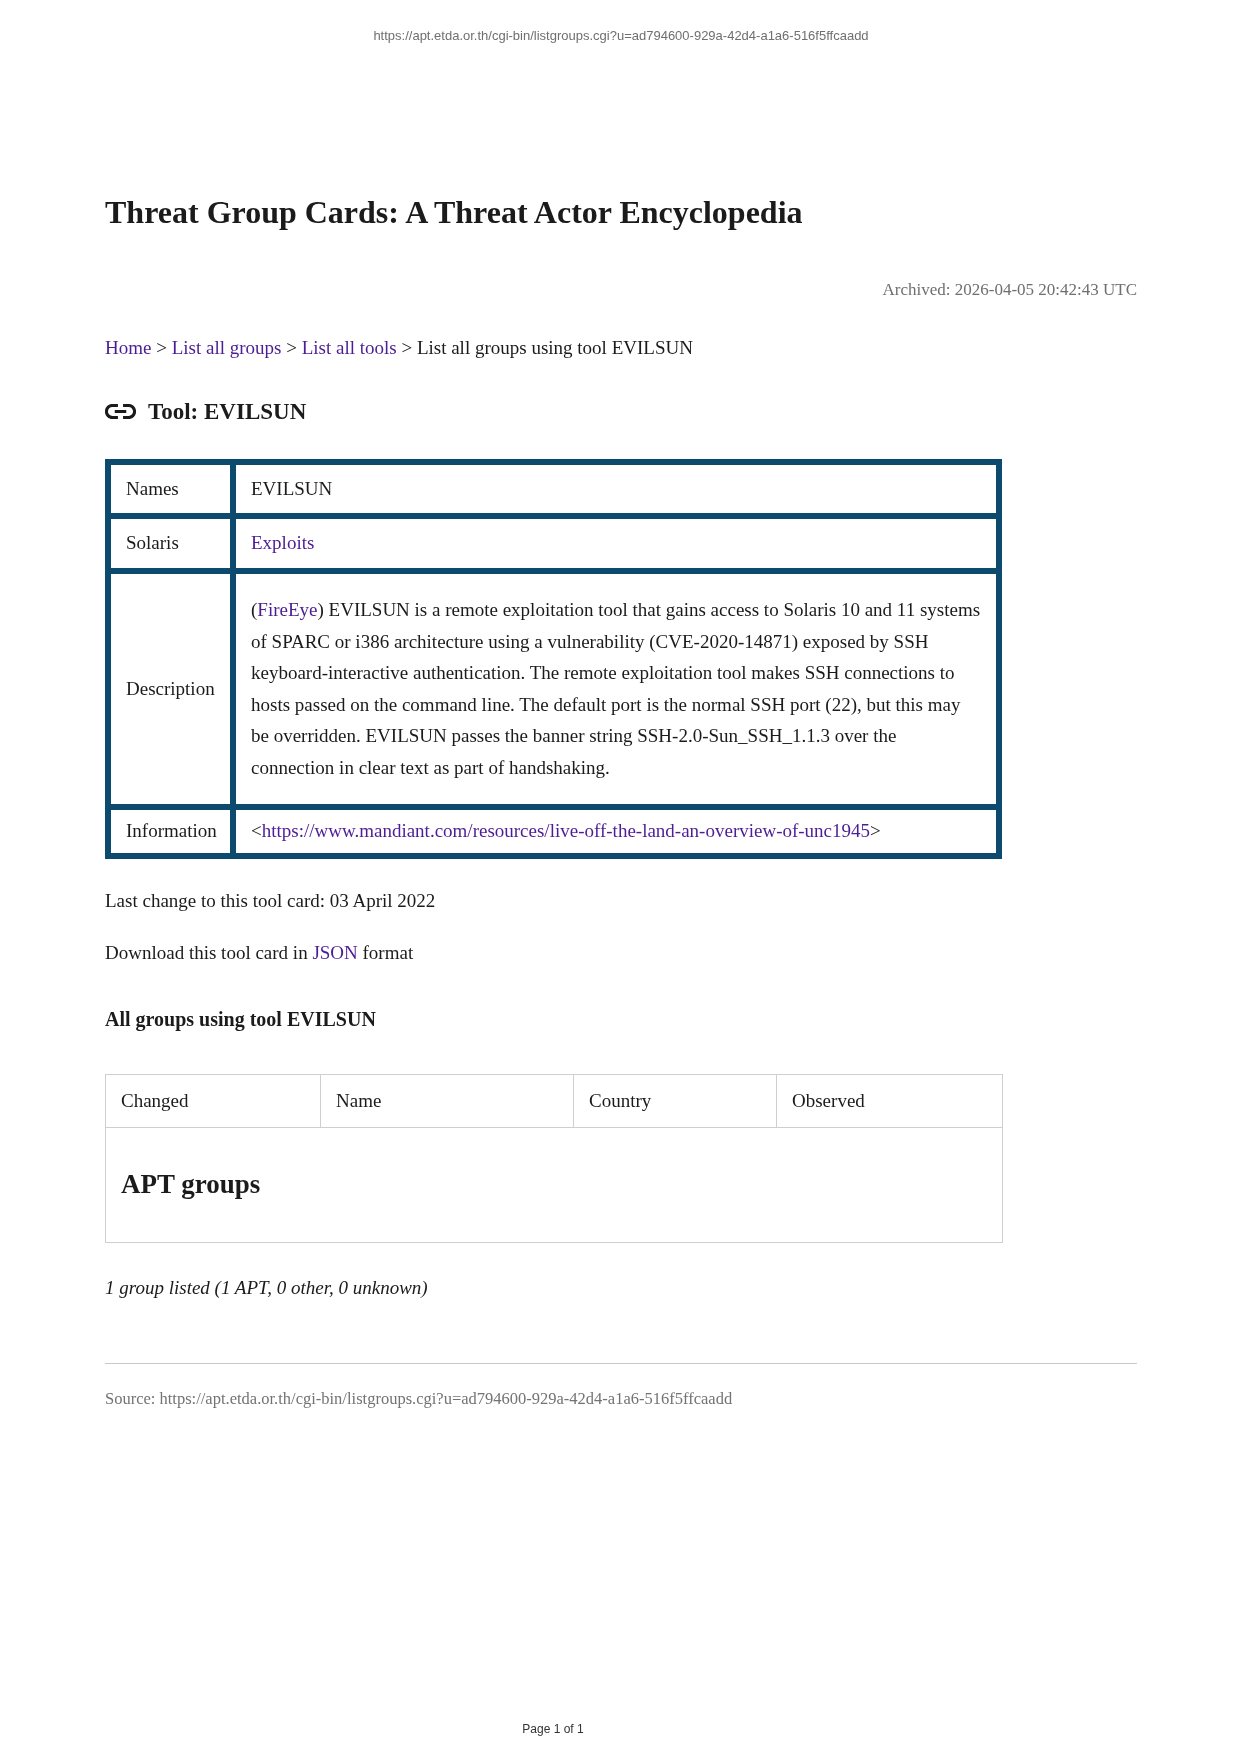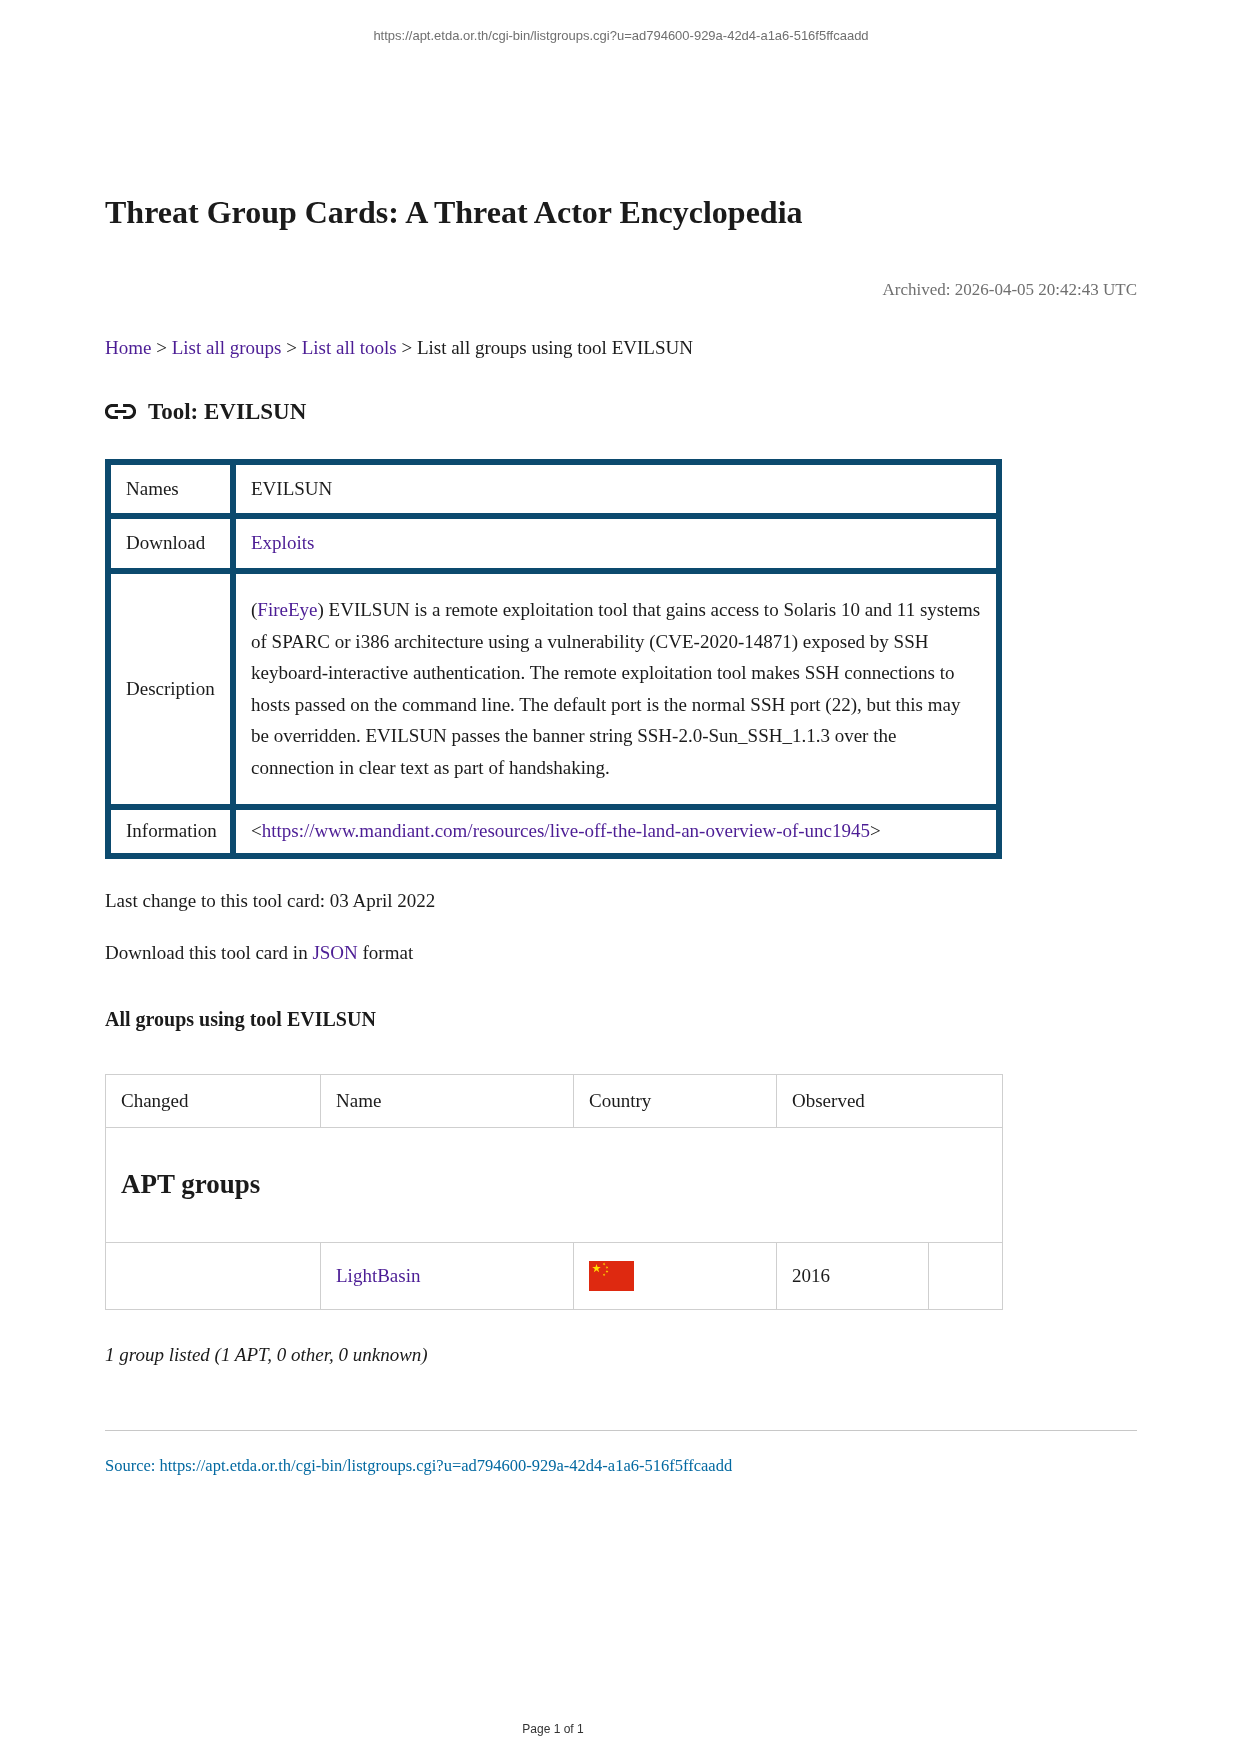--- a/index.html
+++ b/index.html
@@ -32,21 +32,21 @@
   .groups-table { margin-top:43px; width:897px; table-layout:fixed; }
   .groups-table td, .groups-table th { border:1px solid #cfcfcf; font-size:19px; font-weight:normal;
     text-align:left; vertical-align:middle; padding:10px 15px; }
   .groups-table tr.hdr th { height:53px; }
   .groups-table tr.section td { height:115px; }
   .groups-table tr.section .section-title { font-size:27px; font-weight:bold; }
   .groups-table tr.grow td { height:67px; }
   .flag { display:inline-block; width:45px; height:30px; vertical-align:middle; }
   .summary { margin:34px 0 0 0; font-size:19px; font-style:italic; }
   hr.divider { margin:64px 0 0 0; border:none; border-top:1px solid #c8c8c8; width:1032px; }
-  .source-line { margin:25px 0 0 0; font-size:16.5px; color:#0369a1; }
+  .source-line { margin:25px 0 0 0; font-size:16.5px; color:#737373; }
   .page-footer {
     position:absolute; top:1722px; left:0; width:1106px; text-align:center;
     font-family:"Liberation Sans", sans-serif; font-size:12px; color:#333;
   }
 </style>
 </head>
 <body>
 
 <div class="page">
 
@@ -73,21 +73,21 @@
       <h2>Tool: EVILSUN</h2>
     </div>
 
     <table class="tool-card">
       <tbody>
           <tr class="r-names">
         <td class="lbl">Names</td>
         <td class="val">EVILSUN</td>
       </tr>
       <tr class="r-cat">
-        <td class="lbl">Download</td>
+        <td class="lbl">Solaris</td>
         <td class="val"><a>Exploits</a></td>
       </tr>
       <tr class="r-desc">
         <td class="lbl">Description</td>
         <td class="val"><span>(</span><a>FireEye</a><span>) EVILSUN is a remote exploitation tool that gains access to Solaris 10 and 11 systems of SPARC or i386 architecture using a vulnerability (CVE-2020-14871) exposed by SSH keyboard-interactive authentication. The remote exploitation tool makes SSH connections to hosts passed on the command line. The default port is the normal SSH port (22), but this may be overridden. EVILSUN passes the banner string SSH-2.0-Sun_SSH_1.1.3 over the connection in clear text as part of handshaking.</span></td>
       </tr>
       <tr class="r-info">
         <td class="lbl">Information</td>
         <td class="val"><span>&lt;</span><a>https://www.mandiant.com/resources/live-off-the-land-an-overview-of-unc1945</a><span>&gt;</span></td>
       </tr>
@@ -111,39 +111,20 @@
       <tbody>
           <tr class="hdr">
         <th>Changed</th>
         <th>Name</th>
         <th>Country</th>
         <th colspan="2">Observed</th>
       </tr>
       <tr class="section">
         <td colspan="5"><span class="section-title">APT groups</span></td>
       </tr>
-      <tr class="grow">
-        <td></td>
-        <td><a>LightBasin</a></td>
-        <td>
-          <svg class="flag" viewBox="0 0 30 20" aria-hidden="true">
-            <defs>
-              <polygon id="st" fill="#ffde00" points="0,-1 0.2246,-0.309 0.951,-0.309 0.363,0.118 0.588,0.809 0,0.382 -0.588,0.809 -0.363,0.118 -0.951,-0.309 -0.2246,-0.309"></polygon>
-            </defs>
-            <rect width="30" height="20" fill="#de2910"></rect>
-            <use href="#st" transform="translate(5,5) scale(3)"></use>
-            <use href="#st" transform="translate(10,2) scale(1) rotate(23)"></use>
-            <use href="#st" transform="translate(12,4.3) scale(1) rotate(46)"></use>
-            <use href="#st" transform="translate(12,7) scale(1) rotate(70)"></use>
-            <use href="#st" transform="translate(10,9.2) scale(1) rotate(21)"></use>
-          </svg>
-        </td>
-        <td>2016</td>
-        <td></td>
-      </tr>
     </tbody>
       </table>
 
     <p class="summary">1 group listed (1 APT, 0 other, 0 unknown)</p>
 
     <hr class="divider">
 
     <p class="source-line">Source: https://apt.etda.or.th/cgi-bin/listgroups.cgi?u=ad794600-929a-42d4-a1a6-516f5ffcaadd</p>
 
   </div>

